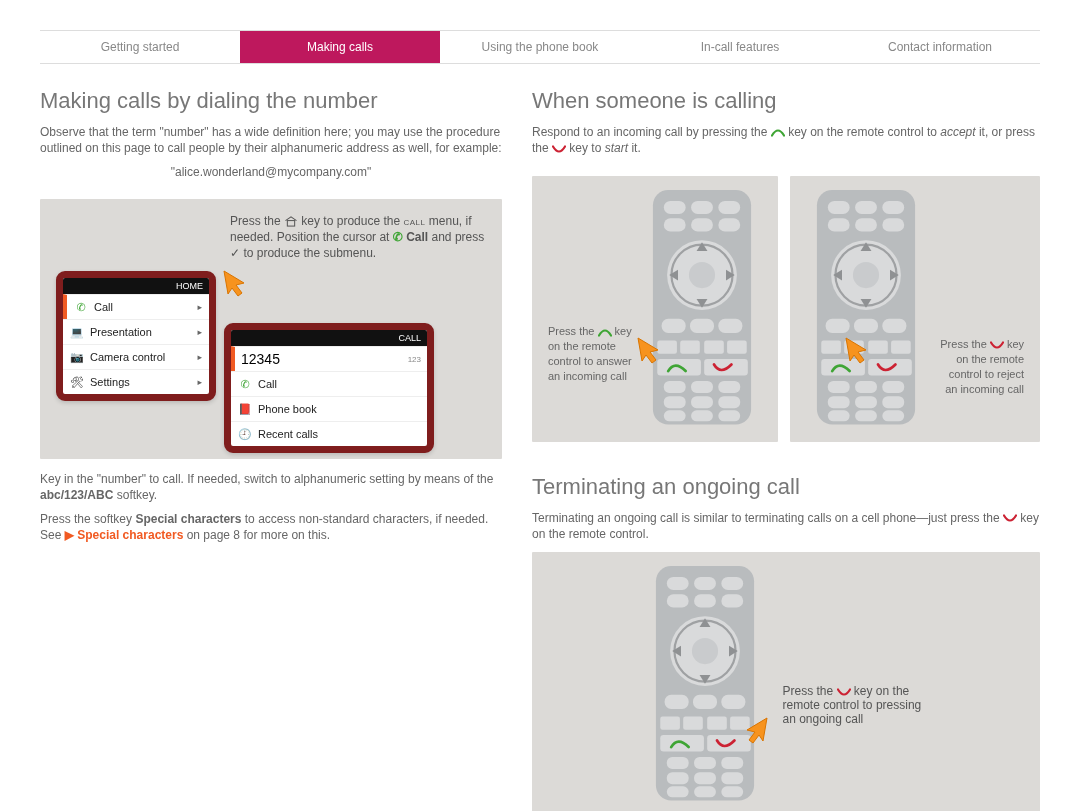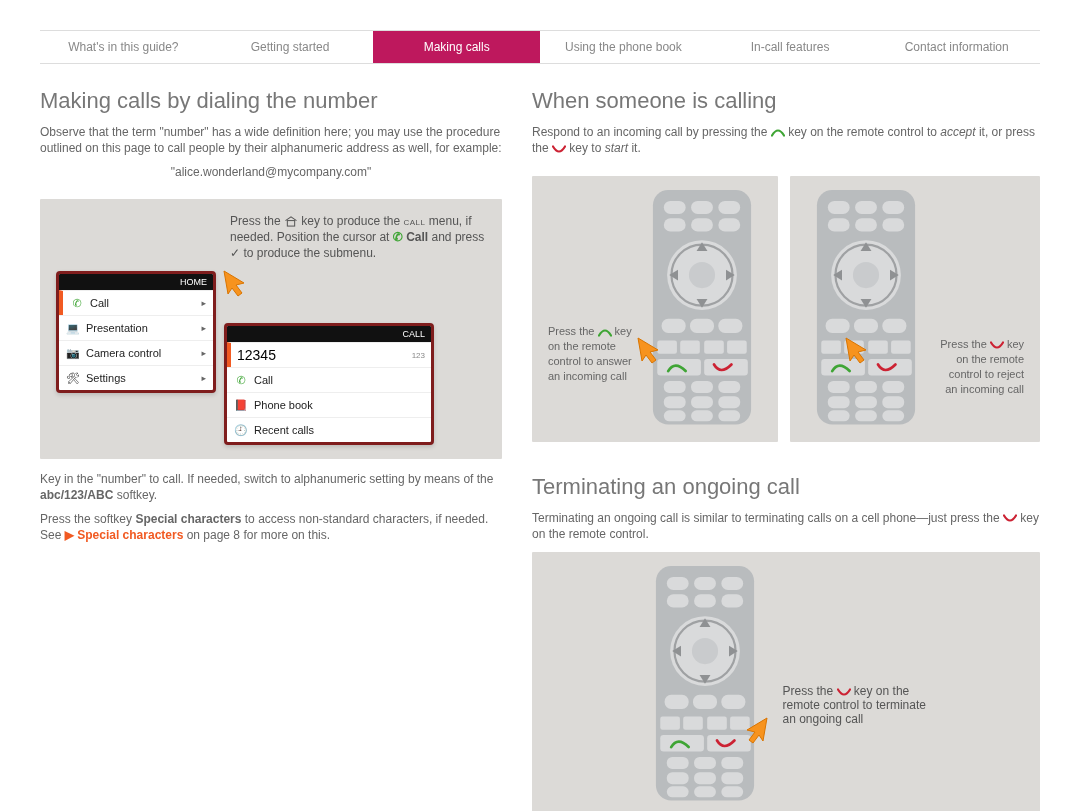--- a/index.html
+++ b/index.html
@@ -22,21 +22,21 @@
   b{font-weight:bold}
   .green{color:#3fa535;font-weight:bold}
   .orange-link{color:#f15a22;font-weight:bold}
   .chk{font-family:Arial}
   .caps{font-variant:small-caps;letter-spacing:.5px}
 
   
   .lp{display:flex;gap:14px;align-items:flex-start}
   .lp-text{flex:1;font-size:12px;color:#555;line-height:1.35}
   .lp-menus{position:relative;height:165px;margin-top:10px}
-  .menu{position:absolute;background:#fff;border:3px solid #7f1d1d;border-radius:4px;width:160px;box-shadow:0 2px 4px rgba(0,0,0,.15);font-size:11px;overflow:hidden}
+  .menu{position:absolute;background:#fff;border:7px solid #7f1d1d;border-radius:9px;width:160px;box-shadow:0 2px 4px rgba(0,0,0,.15);font-size:11px;overflow:hidden}
   .menu .mh{background:#111;color:#fff;font-size:9px;text-align:right;padding:3px 6px}
   .menu .mi{display:flex;align-items:center;gap:6px;padding:5px 7px;border-top:1px solid #eee;color:#222}
   .menu .mi.sel{background:#fff;border-left:4px solid #f15a22}
   .menu .mi .chev{margin-left:auto;color:#666;font-size:9px}
   .menu .mi .ic{width:14px;height:14px;display:inline-flex;align-items:center;justify-content:center;font-size:11px}
   .m1{top:0;left:0}
   .m2{top:52px;left:168px;width:210px}
   .m2 .mi input{width:100%;border:none;background:#fff;font-size:14px;outline:none}
   .m2 .miin{padding:4px 6px}
   .m2 .tag{font-size:8px;color:#888;margin-left:auto}
@@ -114,21 +114,20 @@
       </g>
   <g id="home">
         <rect x="3" y="5" width="8" height="6" fill="none" stroke="#555" stroke-width="1.1"></rect>
         <polyline points="1,5 7,1 13,5" fill="none" stroke="#555" stroke-width="1.1"></polyline>
       </g>
  </defs>
 </svg>
 
 <div class="page">
   <div class="tabs">
-    <div class="tab">What's in this guide?</div>
     <div class="tab">Getting started</div>
     <div class="tab active">Making calls</div>
     <div class="tab">Using the phone book</div>
     <div class="tab">In-call features</div>
     <div class="tab">Contact information</div>
   </div>
 
   <div class="cols">
 
     <div class="col">
@@ -262,21 +261,21 @@
               <svg class="remote" viewBox="0 0 110 215" style="width:120px">
                   <use href="#remote"></use>
                 </svg>
               <div class="arrow" style="top:150px;left:96px;transform:scaleX(-1)"><svg viewBox="0 0 28 28">
                     <use href="#oarrow"></use>
                   </svg></div>
             </div>
             <div class="capc" style="margin-top:118px;width:145px">
               <span>Press the </span><span class="gly"><svg viewBox="0 0 14 10">
                     <use href="#redphone"></use>
-                  </svg></span><span> key on the remote control to terminate an ongoing call</span>
+                  </svg></span><span> key on the remote control to pressing an ongoing call</span>
             </div>
           </div>
         </div>
       </div>
     </div>
   </div>
 
 </div>
 
 </body></html>

